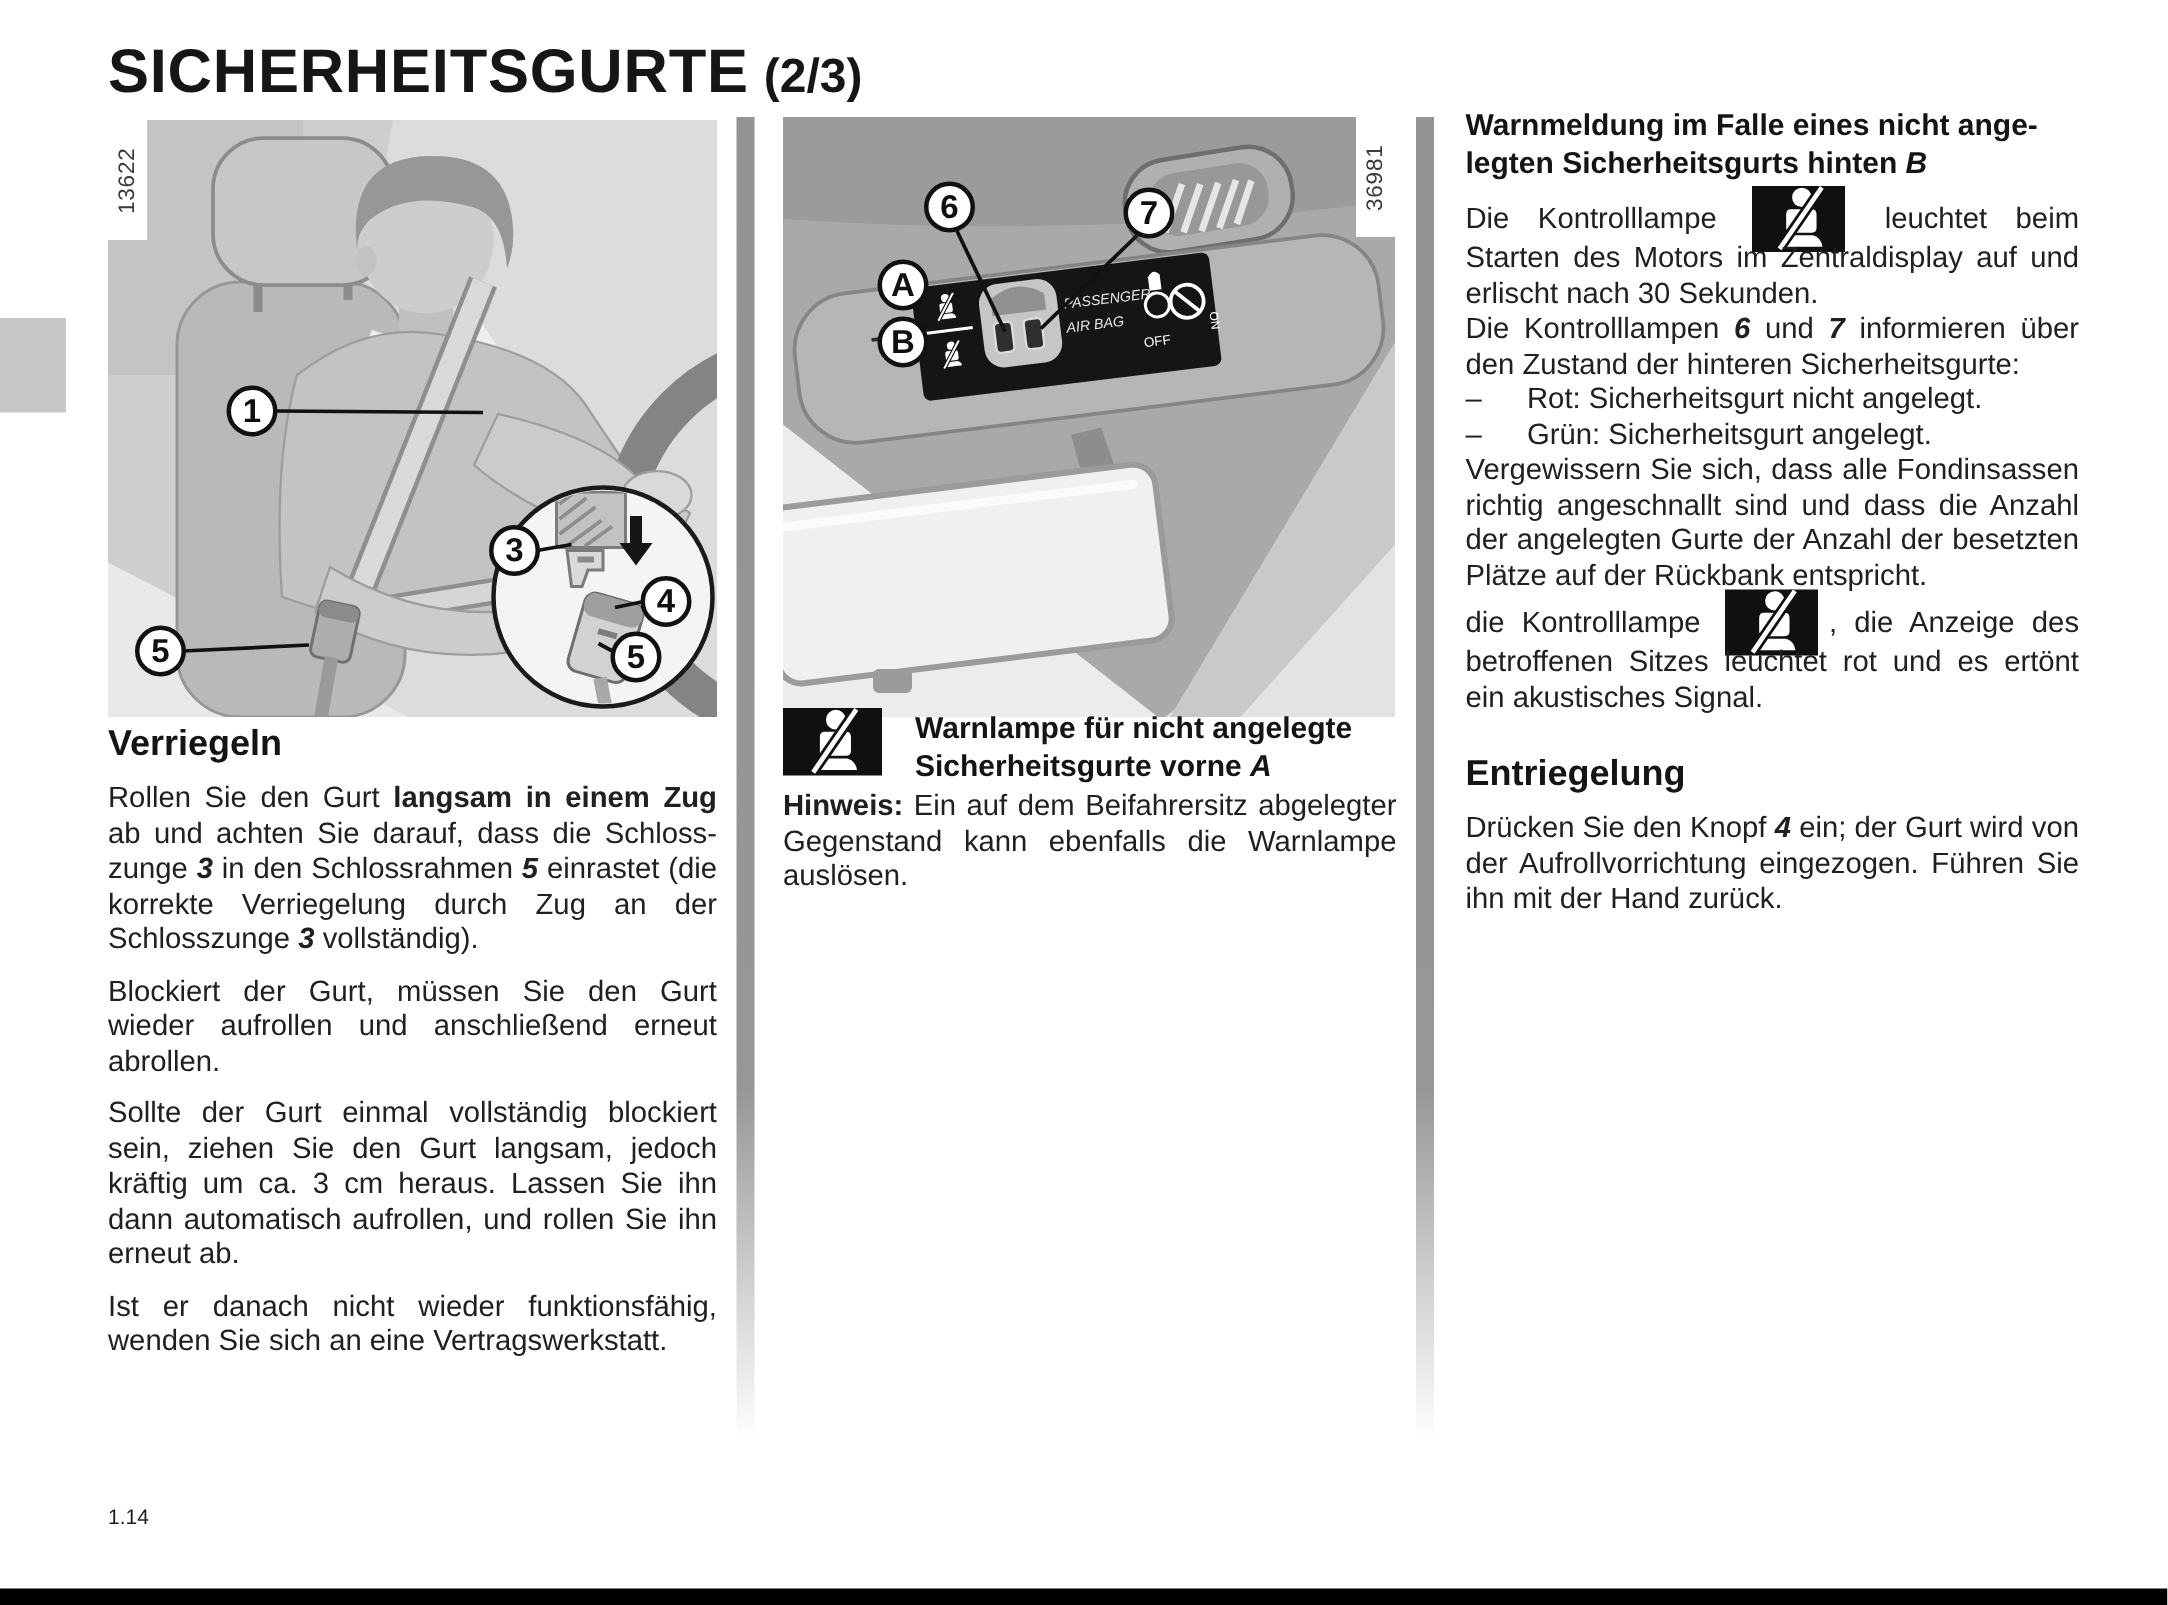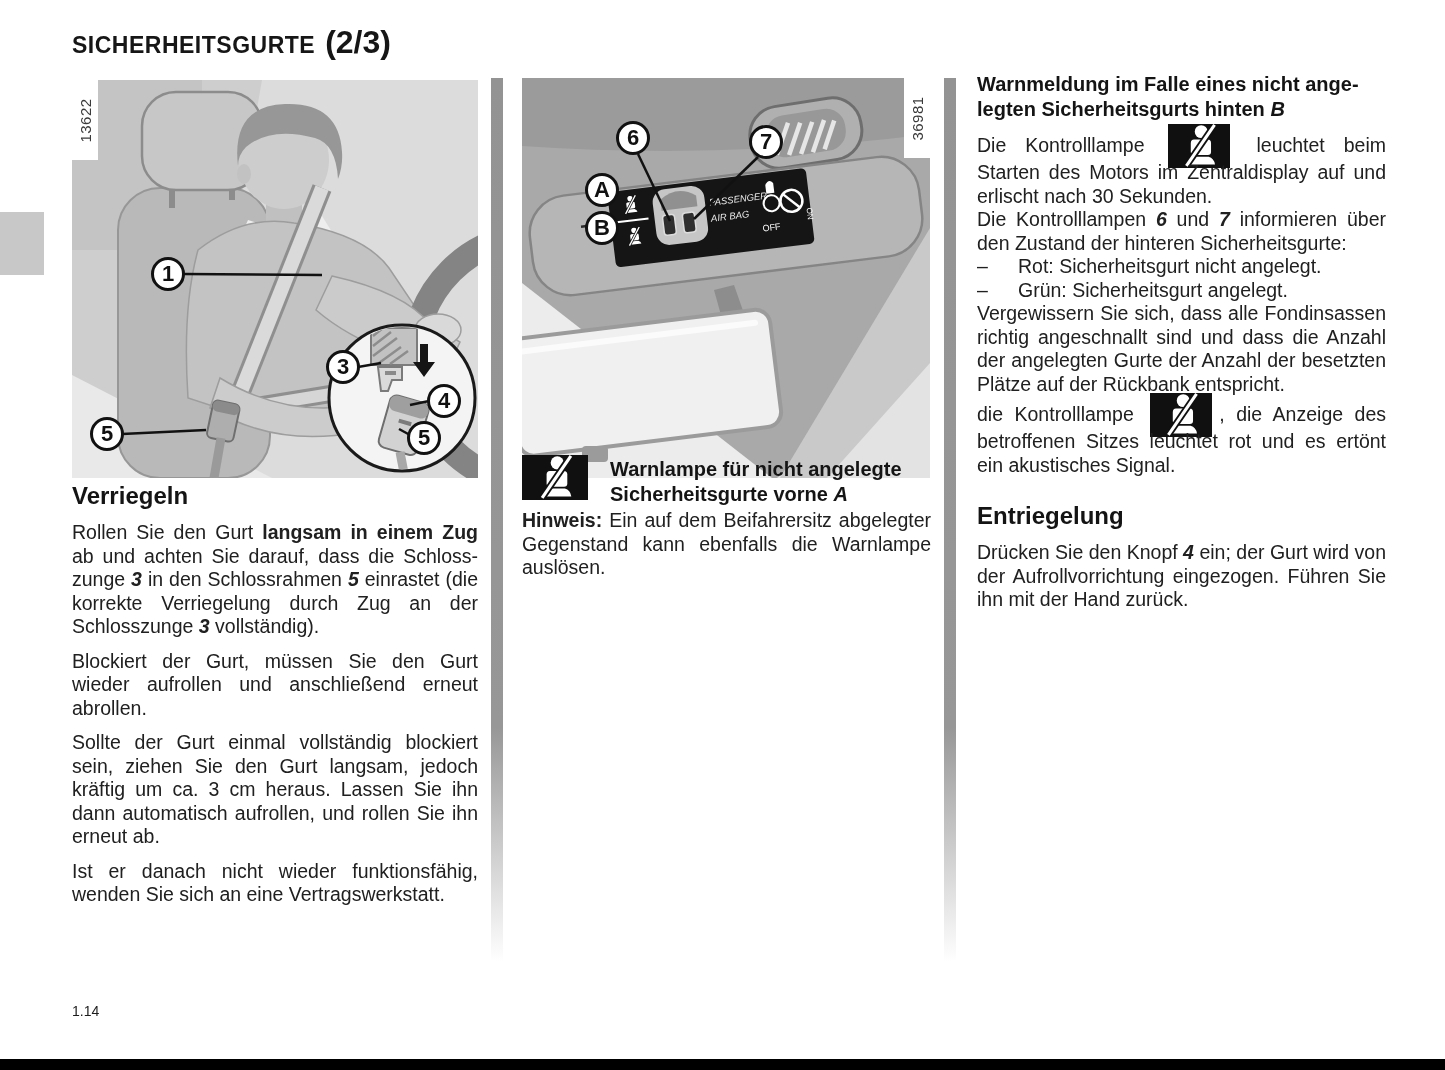--- a/index.html
+++ b/index.html
@@ -2,21 +2,21 @@
 <html><head>
 <meta charset="utf-8">
 <style>
   html,body{margin:0;padding:0;background:#fff;}
   body{width:1445px;height:1070px;position:relative;overflow:hidden;
        font-family:"Liberation Sans",sans-serif;color:#1d1d1d;
        -webkit-font-smoothing:antialiased;}
   .abs{position:absolute;}
   
   #title{left:72px;top:24px;font-weight:bold;color:#161616;white-space:nowrap;}
-  #title .main{font-size:23px;letter-spacing:.5px;}
+  #title .main{font-size:41px;letter-spacing:.5px;}
   #title .suffix{font-size:32px;margin-left:10px;}
   
   #edge-tab{left:0;top:212px;width:44px;height:63px;background:#c8c8c8;}
   
   .divider{top:78px;width:12px;height:902px;
     background:linear-gradient(to bottom,#939393 0%,#979797 72%,rgba(255,255,255,0) 98%);}
   #divider-1{left:491px;} #divider-2{left:944px;}
   
   .fig{overflow:hidden;}
   #fig-left{left:72px;top:80px;width:406px;height:398px;}
@@ -26,21 +26,21 @@
   .fig-label span{transform:rotate(-90deg);font-size:15px;color:#3a3a3a;letter-spacing:.5px;white-space:nowrap;}
   #label-left{left:0;top:0;width:26px;height:80px;}
   #label-mid{right:0;top:0;width:26px;height:80px;}
   
   .co{position:absolute;width:34px;height:34px;box-sizing:border-box;border:3px solid #111;
       border-radius:50%;background:#fff;display:flex;align-items:center;justify-content:center;
       font-weight:bold;font-size:22px;color:#101010;z-index:4;}
   
   .col{position:absolute;font-size:19.5px;line-height:23.5px;text-align:justify;color:#202020;}
   #col-left{left:72px;top:482px;width:406px;}
-  #col-mid{left:522px;top:455px;width:409px;}
+  #col-mid{left:522px;top:472px;width:409px;}
   #col-right{left:977px;top:72px;width:409px;}
   h2.sec{font-size:24px;line-height:28px;margin:0 0 11px 0;color:#141414;text-align:left;}
   .para{margin:0 0 11px 0;}
   .para.tight{margin:0;}
   .seg-b{font-weight:bold;} .seg-bi{font-weight:bold;font-style:italic;}
   
   .bold-head{font-weight:bold;font-size:20px;line-height:24.5px;text-align:left;margin:0 0 12px 0;color:#141414;}
   #col-mid .bold-head{margin:0;padding-top:2px;}
   
   .belt-box{width:66px;height:45px;background:#101010;float:left;margin:0 22px 4px 0;}

